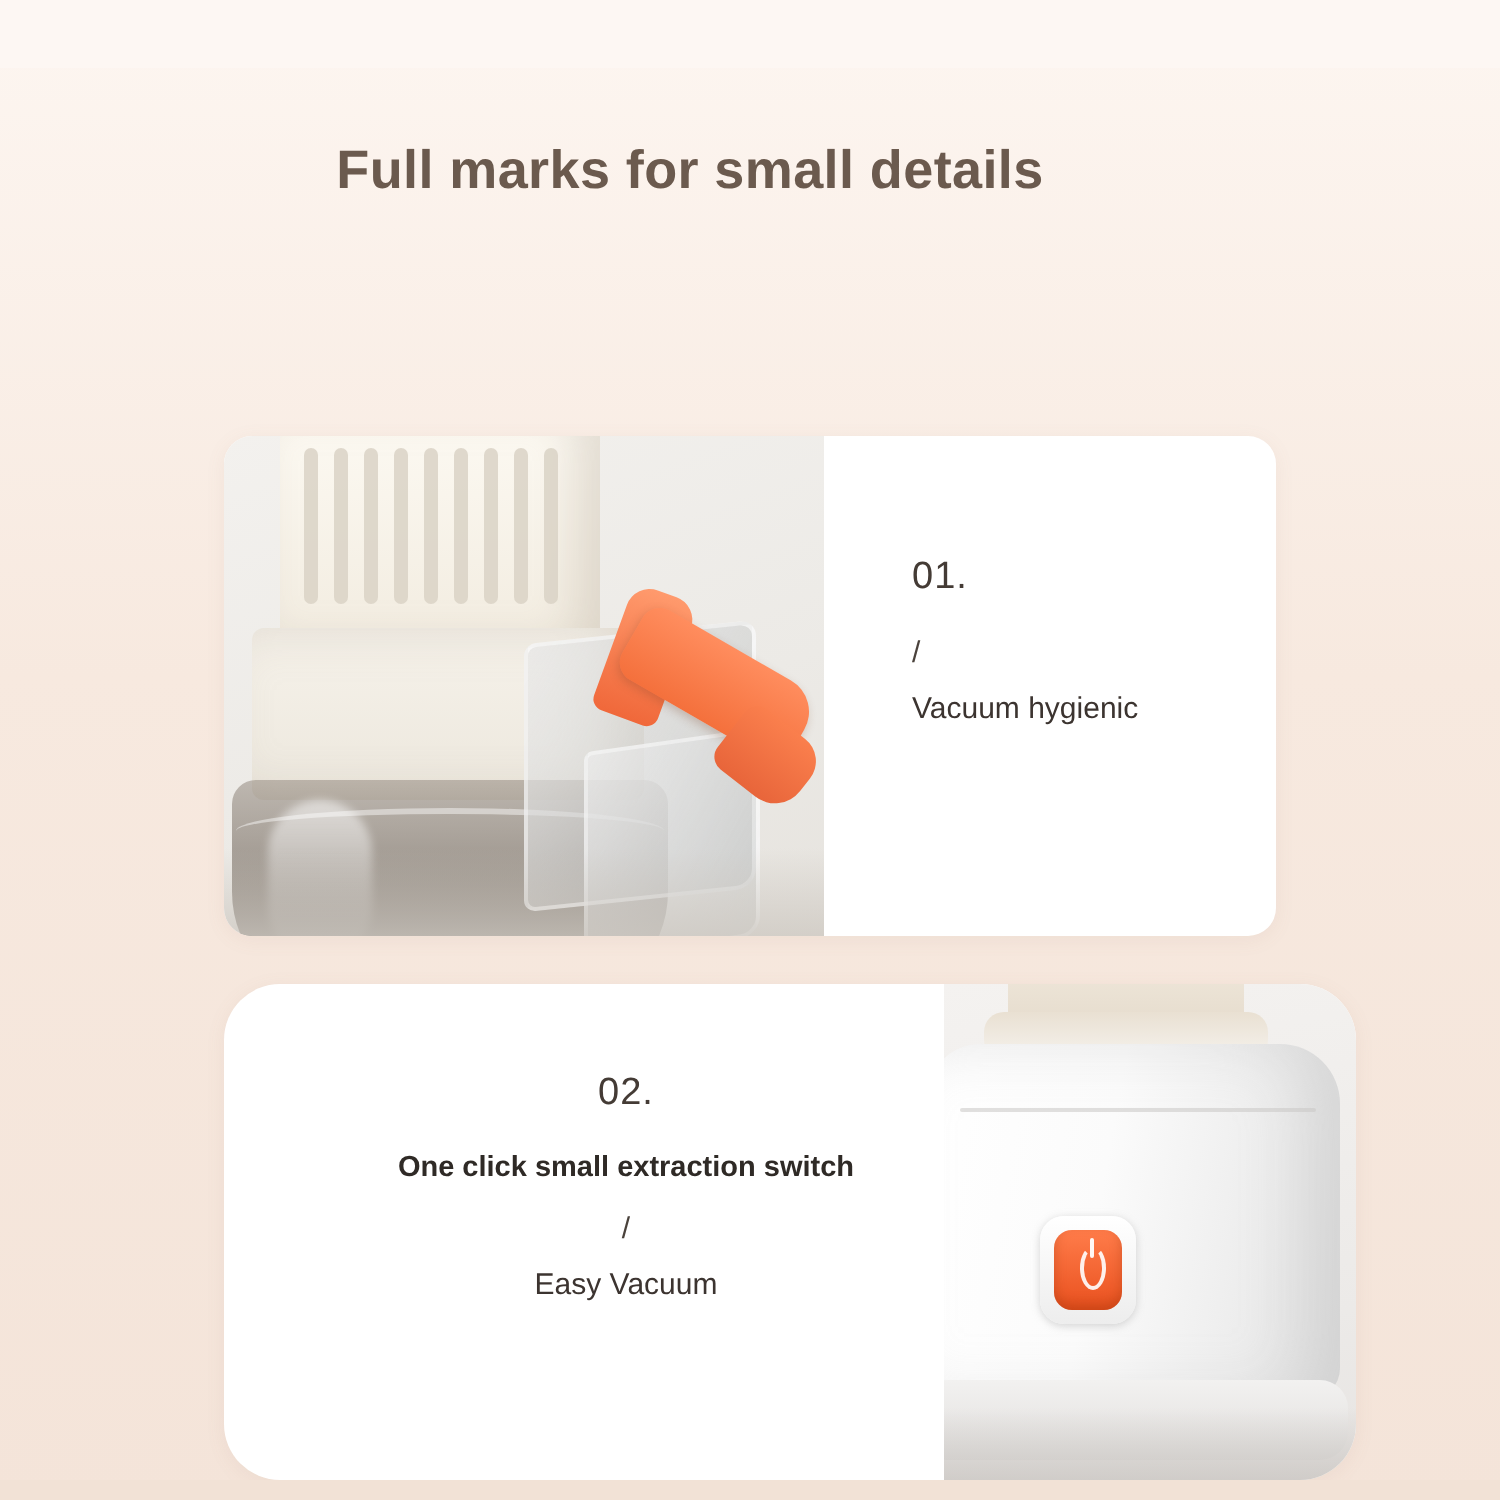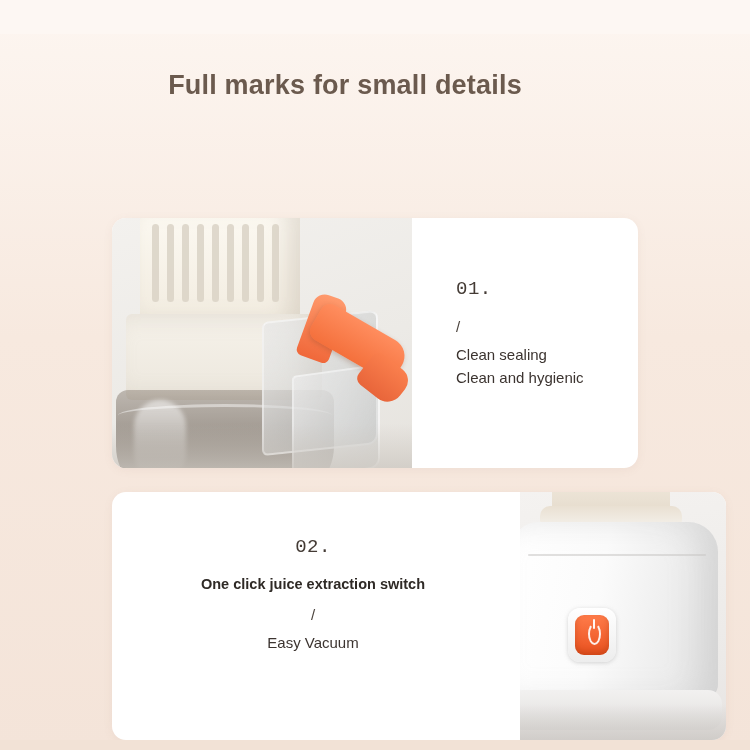--- a/index.html
+++ b/index.html
@@ -51,22 +51,23 @@
   }
   .card-one {
     left: 112px;
     top: 218px;
     width: 526px;
     height: 250px;
   }
   .card-two {
     left: 112px;
     top: 492px;
-    width: 614px;
+    width: 566px;
     height: 248px;
+    border-radius: 28px;
   }
 
   
   .photo1 {
     position: absolute;
     left: 0; top: 0;
     width: 300px;
     height: 250px;
     background: linear-gradient(160deg, #f3f1ee 0%, #eceae6 60%, #e6e3de 100%);
     overflow: hidden;
@@ -191,21 +192,20 @@
     top: 44px;
     width: 330px;
     text-align: center;
     color: #3c3430;
   }
   .num {
     font-size: 19px;
     color: #443b35;
     margin-bottom: 18px;
     letter-spacing: 0.5px;
-    font-family: Liberation Mono, monospace;
   }
   .bold-line {
     font-size: 14.5px;
     font-weight: bold;
     color: #2f2a26;
     margin-bottom: 14px;
   }
   .slash {
     font-size: 15px;
     color: #4a423c;
@@ -343,30 +343,29 @@
         <div class="stem"></div>
         <div class="handle"></div>
         <div class="tip"></div>
       </div>
       <div class="p1-shadow"></div>
     </div>
 
     <div class="card1-text">
       <div class="num">01.</div>
       <div class="slash">/</div>
-      <div class="sub-line">Clean sealing</div>
-      <div class="sub-line">Clean and hygienic</div>
+      <div class="sub-line">Vacuum hygienic</div>
     </div>
   </div>
 
   <div class="card card-two">
 
     <div class="card2-text">
       <div class="num">02.</div>
-      <div class="bold-line">One click juice extraction switch</div>
+      <div class="bold-line">One click small extraction switch</div>
       <div class="slash">/</div>
       <div class="sub-line">Easy Vacuum</div>
     </div>
 
     <div class="photo2">
       <div class="p2-lid"></div>
       <div class="p2-collar"></div>
       <div class="p2-body"></div>
       <div class="p2-seam"></div>
       <div class="p2-btn-ring"></div>

